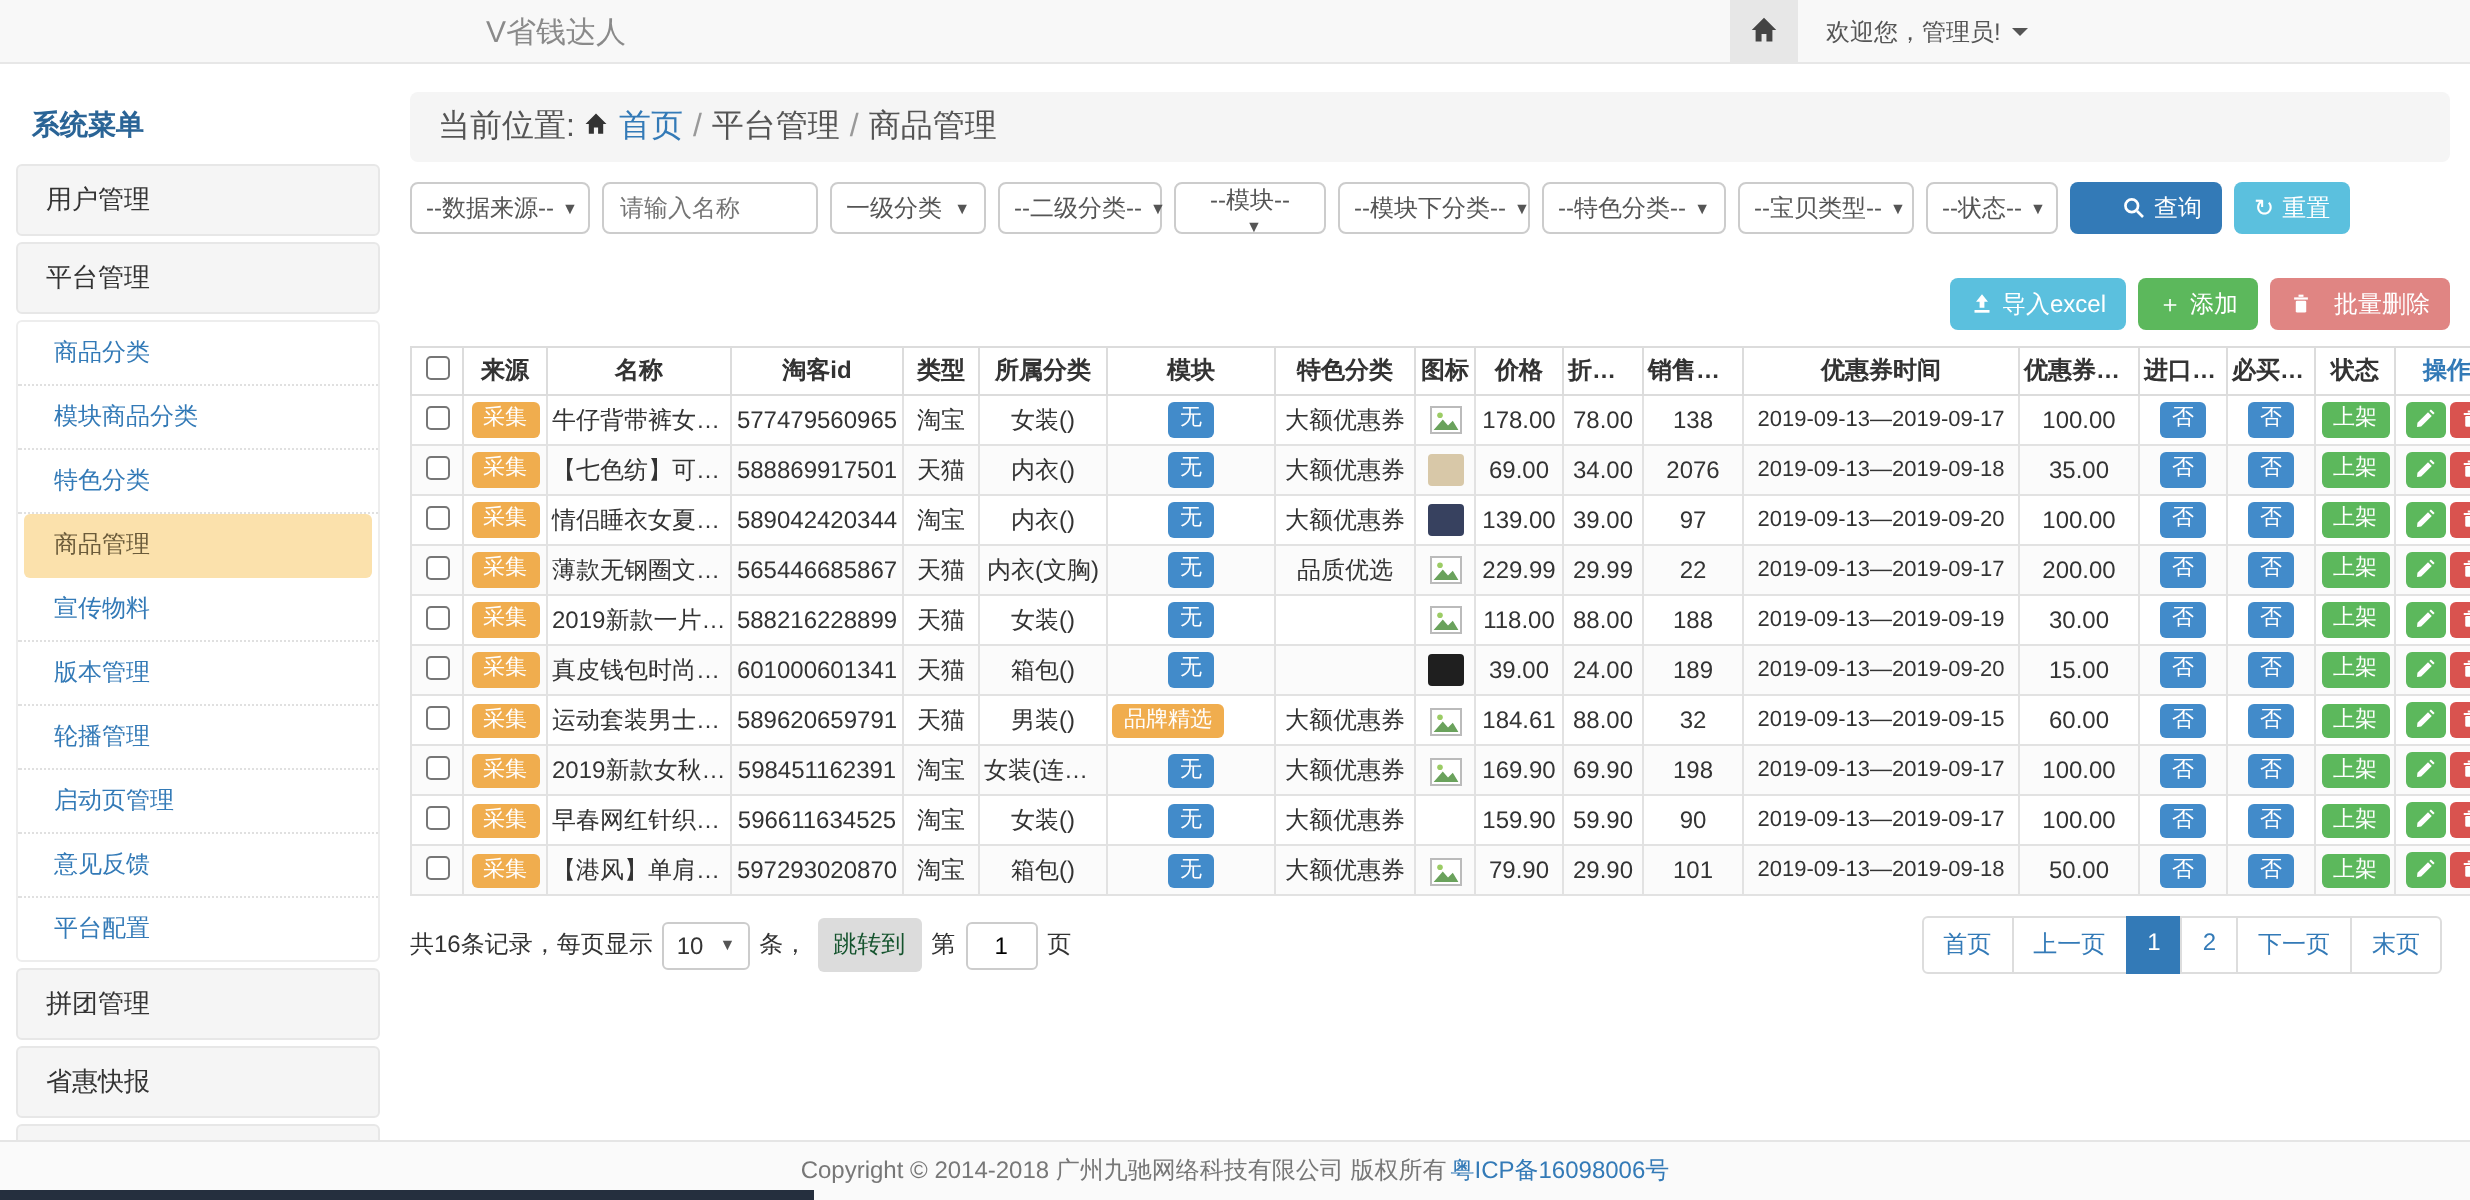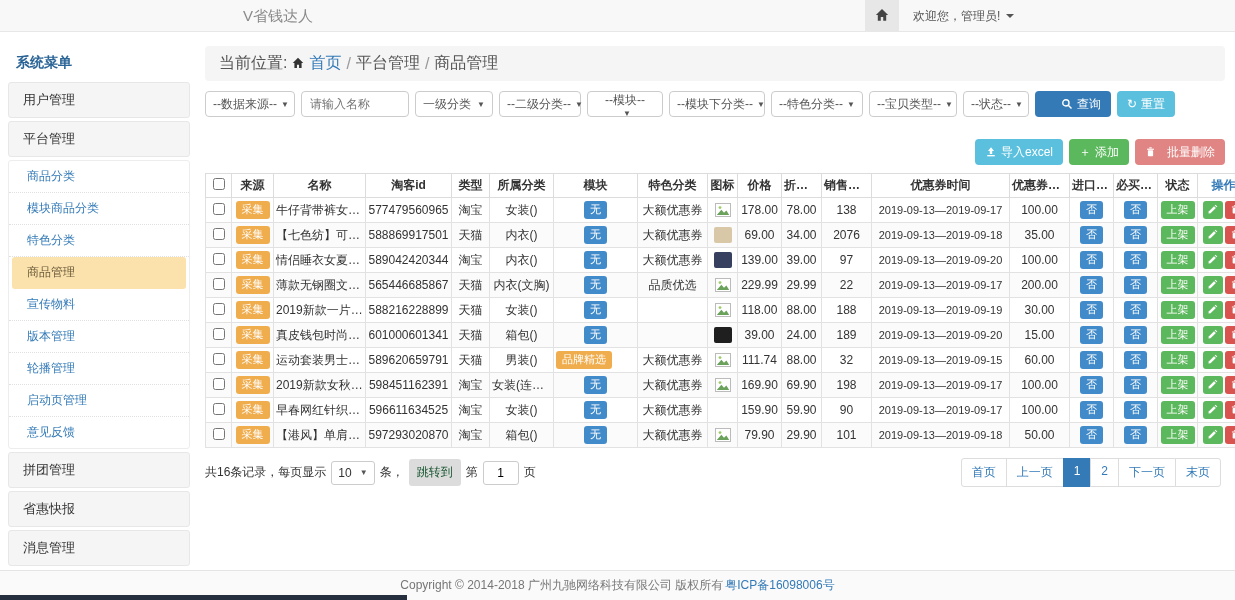--- a/index.html
+++ b/index.html
@@ -125,20 +125,21 @@
   <div class="submenu" id="side-sub">
       <div class="sub-item">商品分类</div>
       <div class="sub-item">模块商品分类</div>
       <div class="sub-item">特色分类</div>
       <div class="sub-item active">商品管理</div>
       <div class="sub-item">宣传物料</div>
       <div class="sub-item">版本管理</div>
       <div class="sub-item">轮播管理</div>
       <div class="sub-item">启动页管理</div>
       <div class="sub-item">意见反馈</div>
+      <div class="sub-item">平台配置</div>
     </div>
   <div id="side-bottom">
       <div class="side-group">拼团管理</div>
       <div class="side-group">省惠快报</div>
       <div class="side-group">消息管理</div>
     </div>
 </aside>
 
 <main class="main">
 
@@ -490,21 +491,21 @@
           <td>男装()</td>
           <td><span class="badge b-orange">品牌精选</span><span class="module-text">爱上运动</span></td>
           <td>大额优惠券</td>
           <td><span class="icon-broken">
               <svg width="16" height="14" viewBox="0 0 16 14">
                 <rect x="0.5" y="0.5" width="15" height="13" fill="#fff" stroke="#bbb"></rect>
                 <circle cx="5" cy="4.6" r="1.4" fill="#9ccc65"></circle>
                 <path d="M1.8 12 L6.4 6.8 L9 9.8 L11.4 7.4 L14.2 12 Z" fill="#6aa25c"></path>
               </svg>
             </span></td>
-          <td>111.74</td>
+          <td>184.61</td>
           <td>88.00</td>
           <td>32</td>
           <td>2019-09-13—2019-09-15</td>
           <td>60.00</td>
           <td><span class="badge b-blue">否</span></td>
           <td><span class="badge b-blue">否</span></td>
           <td><span class="badge b-green">上架</span></td>
           <td><button class="op-btn op-edit">
               <span><svg width="11" height="11" viewBox="0 0 16 16">
                   <path d="M2.5 10.8 L10.2 3.1 L12.9 5.8 L5.2 13.5 L2.2 13.8 Z" fill="#fff"></path>

